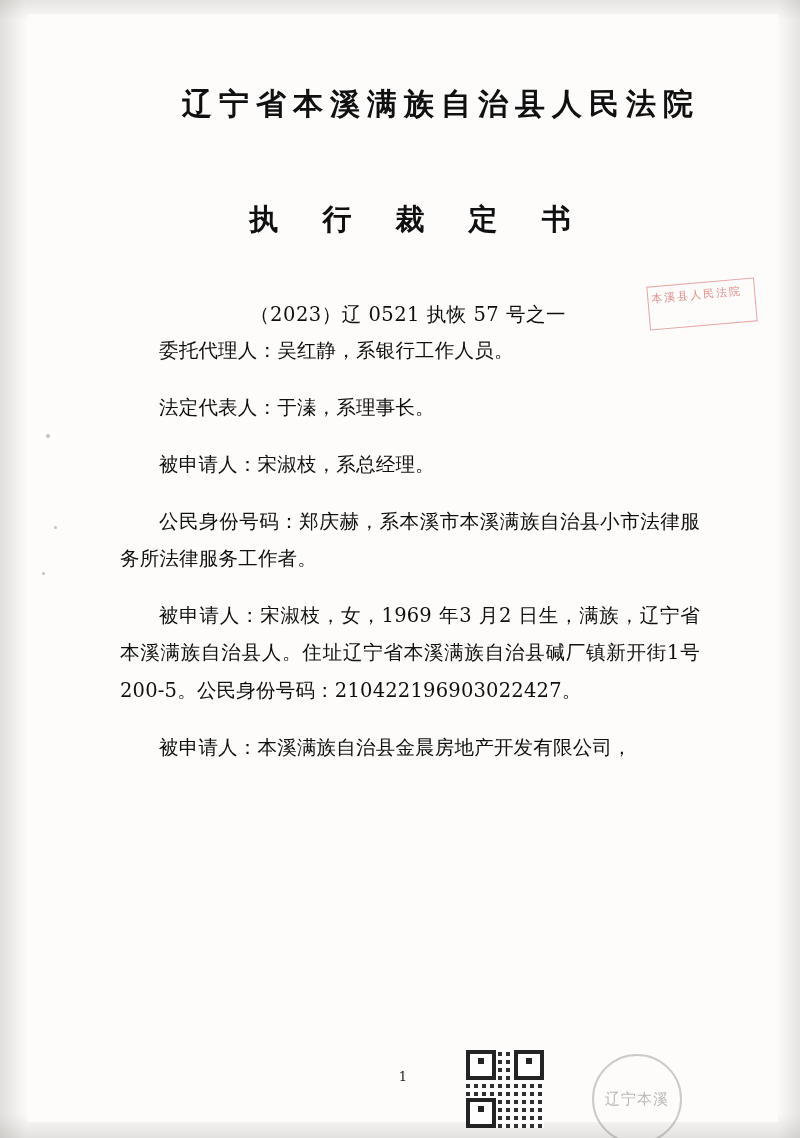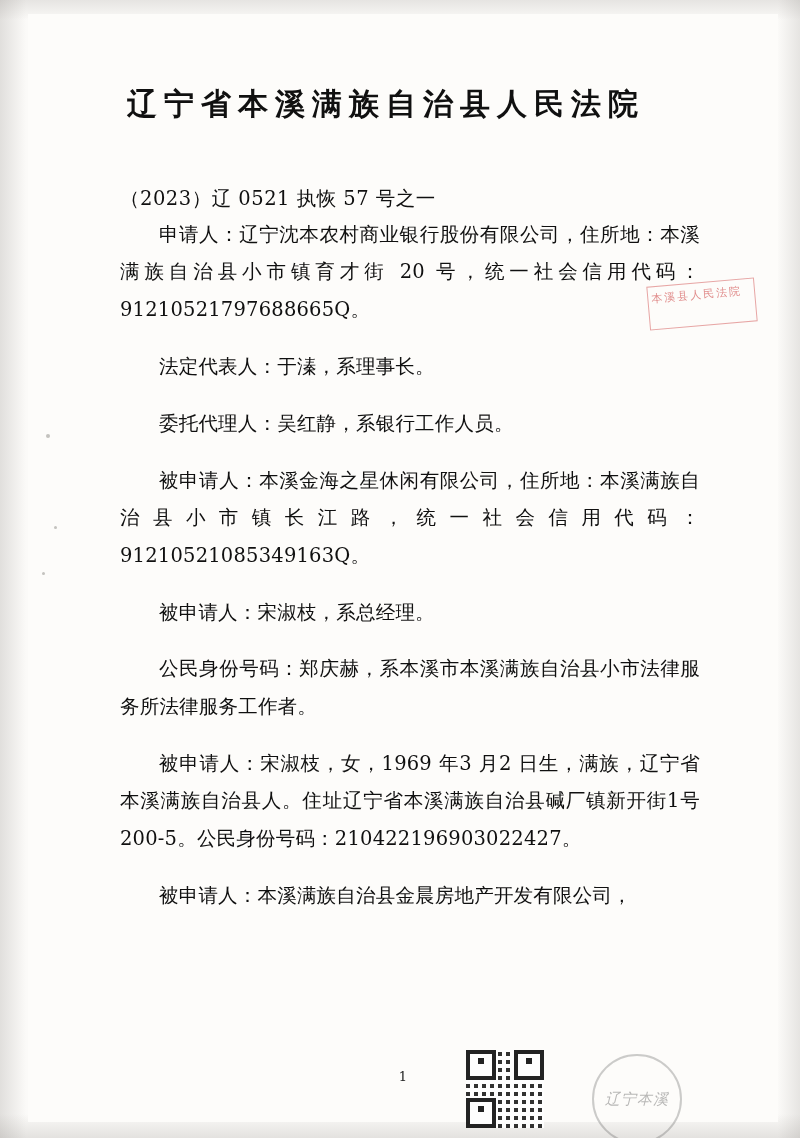--- a/index.html
+++ b/index.html
@@ -42,40 +42,40 @@
     background: #fdfcfa;
   }
   .content {
     position: absolute;
     left: 92px;
     right: 78px;
     top: 70px;
     color: #101010;
   }
   .doc-title {
-    text-align: left;
+    text-align: right;
     font-size: 30px;
     font-weight: 700;
     letter-spacing: 7px;
     margin: 0 0 0 0;
     padding-left: 7px;
     line-height: 1.3;
     font-family: "DejaVu Serif", "Liberation Serif", serif;
   }
   .doc-subtitle {
     text-align: center;
     font-size: 29px;
     font-weight: 700;
     letter-spacing: 17px;
     padding-left: 17px;
     margin-top: 78px;
     line-height: 1.3;
   }
   .case-no {
-    text-align: left;
+    text-align: center;
     font-size: 19.5px;
     margin-top: 62px;
     letter-spacing: 0.5px;
     padding-right: 4px;
   }
   .para {
     font-size: 19.5px;
     line-height: 1.92;
     margin-top: 4px;
     text-align: justify;
@@ -153,21 +153,21 @@
     border: 2px solid rgba(90,90,90,0.30);
     color: rgba(80,80,80,0.40);
     font-size: 15px;
     display: flex;
     align-items: center;
     justify-content: center;
     letter-spacing: 1px;
     overflow: hidden;
     font-family: "DejaVu Serif", serif;
   }
-  .round-seal span { line-height: 1.1; text-align: center; font-style: italic; }
+  .round-seal span { line-height: 1.1; text-align: center; }
   .speck {
     position: absolute;
     background: rgba(90,85,80,0.35);
     border-radius: 50%;
   }
 </style>
 </head>
 <body>
 
 <div class="page">
@@ -176,26 +176,25 @@
     <div class="speck" style="left:18px;top:420px;width:4px;height:4px;"></div>
     <div class="speck" style="left:26px;top:512px;width:3px;height:3px;"></div>
     <div class="speck" style="left:14px;top:558px;width:3px;height:3px;"></div>
 
     <div class="seal-fragment">
       <span>本溪县人民法院</span>
     </div>
 
     <div class="content">
       <h1 class="doc-title">辽宁省本溪满族自治县人民法院</h1>
+      <h2 class="doc-subtitle">执 行 裁 定 书</h2>
       <div class="case-no">（2023）辽 0521 执恢 57 号之一</div>
 
-      <p class="para indent">申请人：辽宁沈本农村商业银行股份有限公司，住所地：本溪满族自治县小市镇育才街 20 号，统一社会信用代码：91210521797688665Q。</p>
+      <p class="para indent">委托代理人：吴红静，系银行工作人员。</p>
       <p class="para indent">法定代表人：于溱，系理事长。</p>
-      <p class="para indent">委托代理人：吴红静，系银行工作人员。</p>
-      <p class="para indent">被申请人：本溪金海之星休闲有限公司，住所地：本溪满族自治县小市镇长江路，统一社会信用代码：91210521085349163Q。</p>
       <p class="para indent">被申请人：宋淑枝，系总经理。</p>
       <p class="para indent">公民身份号码：郑庆赫，系本溪市本溪满族自治县小市法律服务所法律服务工作者。</p>
       <p class="para indent">被申请人：宋淑枝，女，1969 年3 月2 日生，满族，辽宁省本溪满族自治县人。住址辽宁省本溪满族自治县碱厂镇新开街1号200-5。公民身份号码：210422196903022427。</p>
       <p class="para indent">被申请人：本溪满族自治县金晨房地产开发有限公司，</p>
     </div>
 
     <div class="page-num">1</div>
   </div>
 
   <div class="qr">

